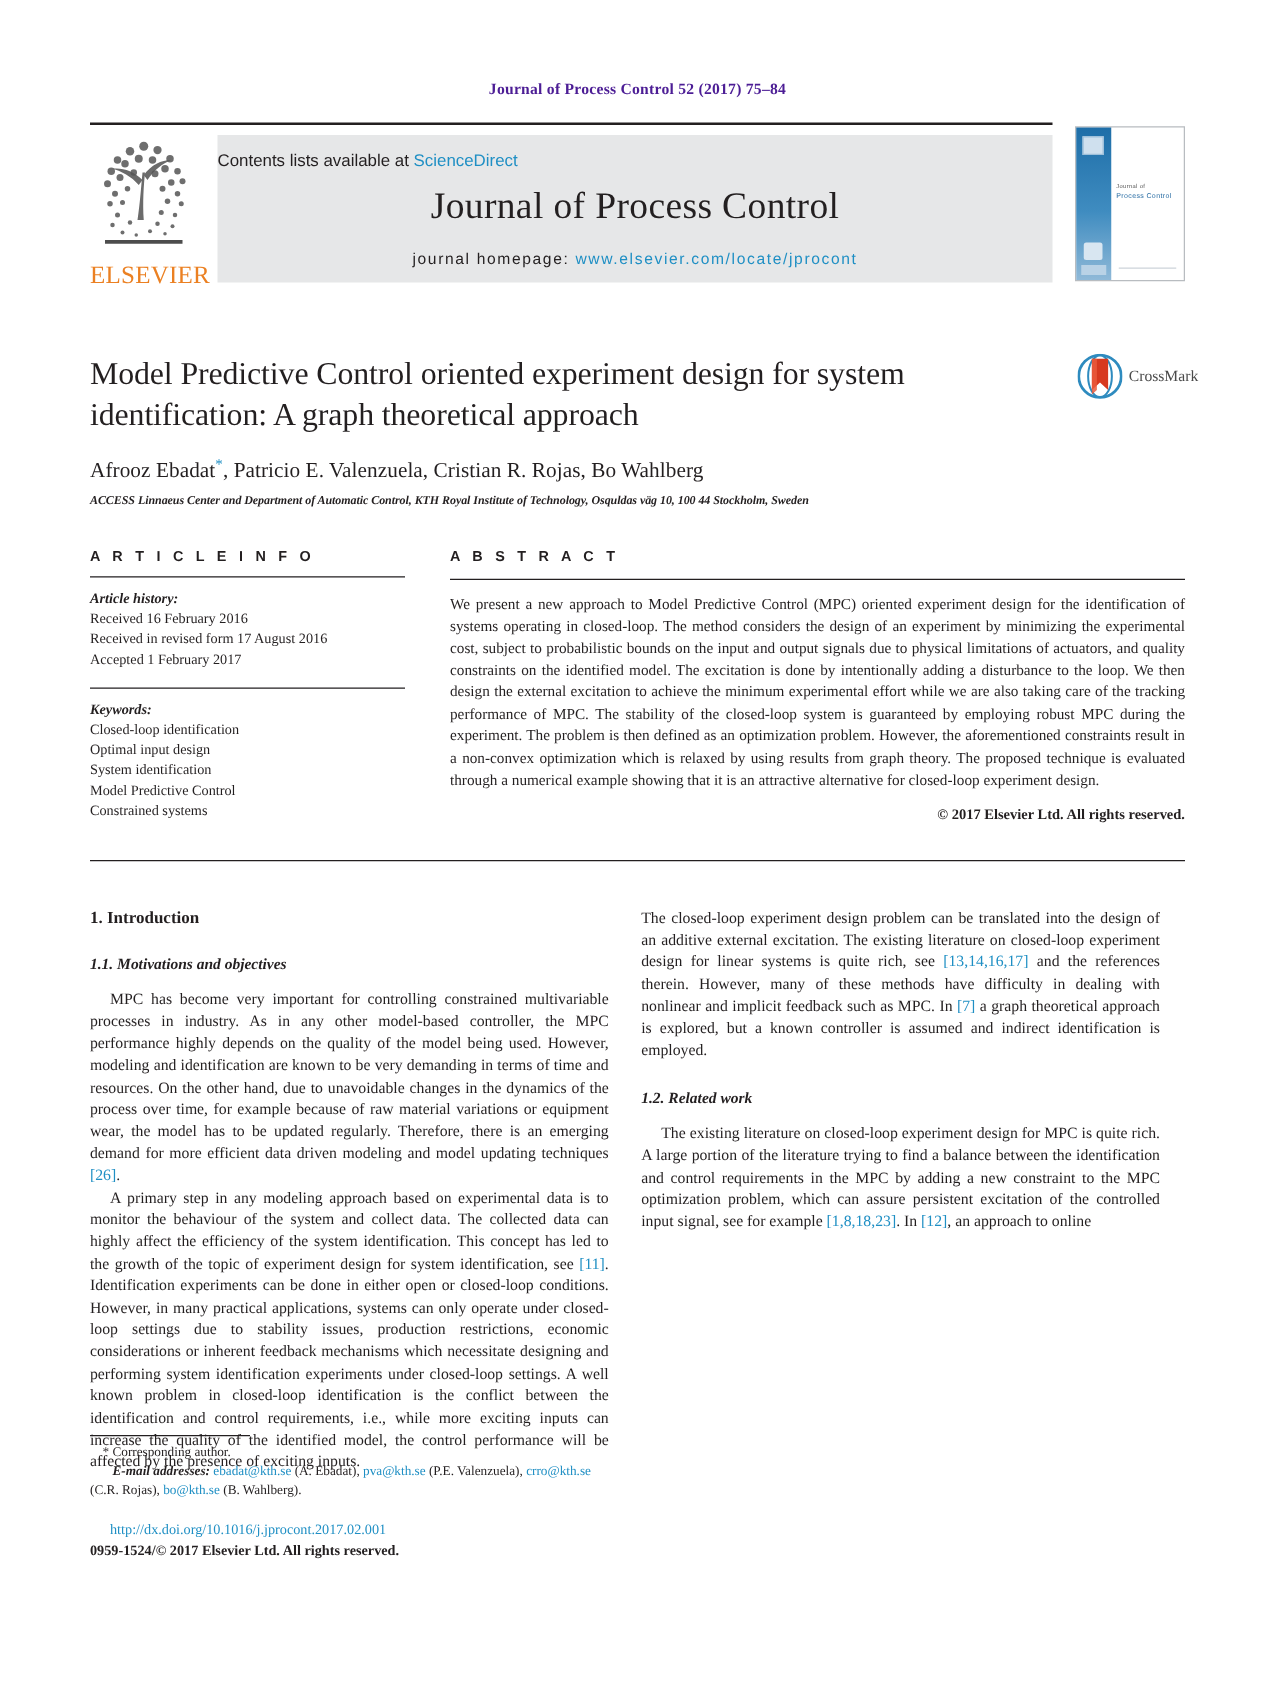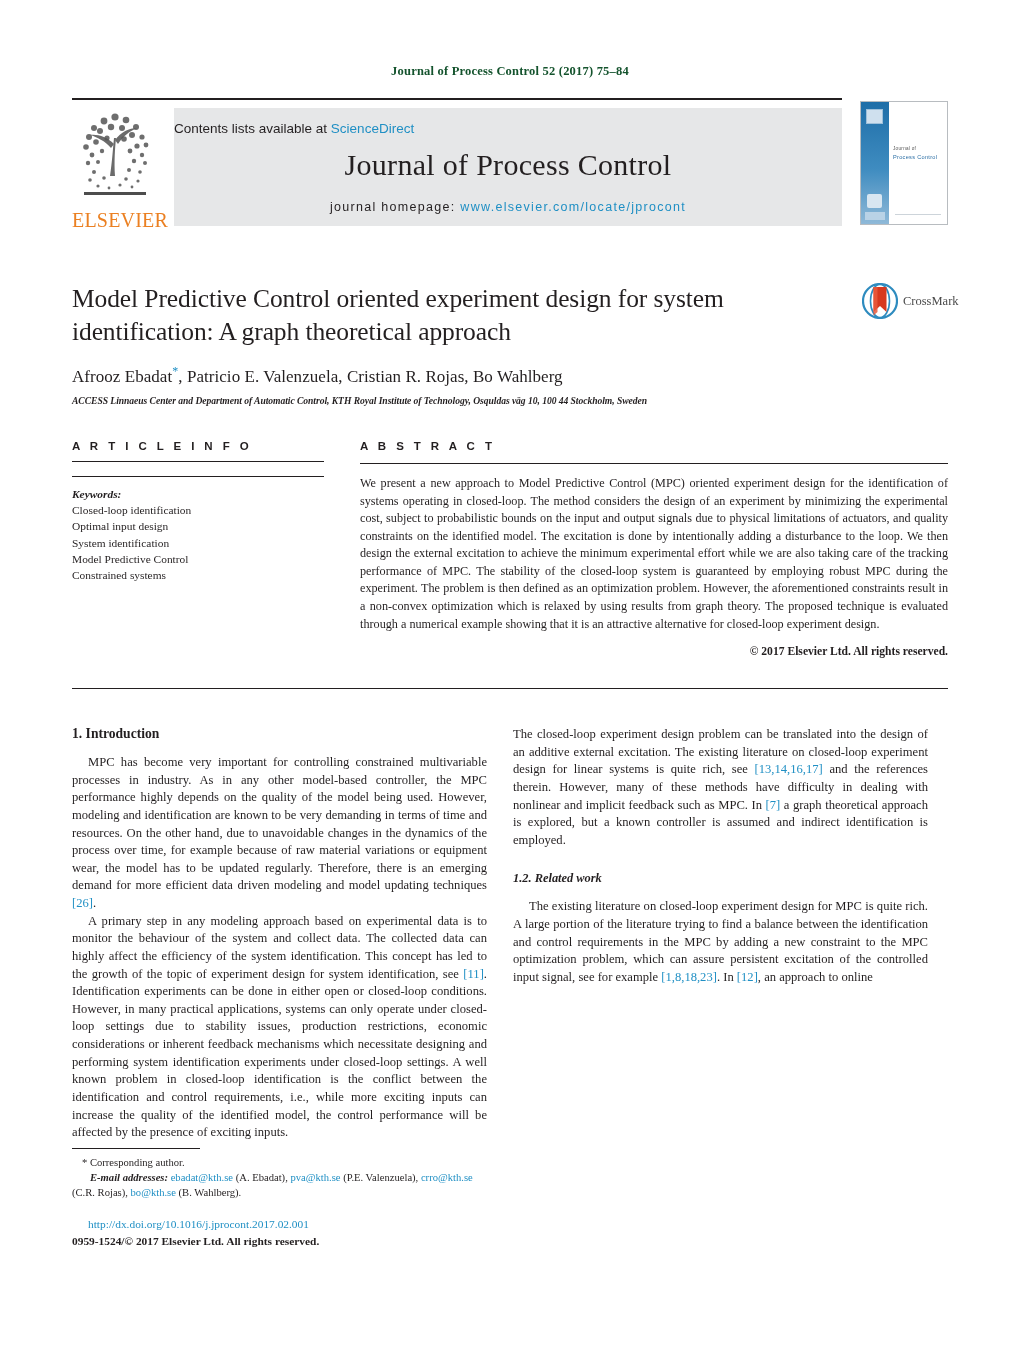--- a/index.html
+++ b/index.html
@@ -22,21 +22,21 @@
   }
 
   
   .running-head {
     position: absolute;
     top: 64px;
     left: 0;
     width: 1020px;
     text-align: center;
     font-size: 12.5px;
-    color: #14532d;
+    color: #4c1d95;
     font-family: "Liberation Serif", serif;
     font-weight: bold;
     letter-spacing: .2px;
   }
 
   
   .masthead {
     position: absolute;
     top: 98px;
     left: 72px;
@@ -500,20 +500,26 @@
     </div>
     <div class="cm-text">CrossMark</div>
   </div>
 
   <div class="info-abstract">
 
     <div class="col-info">
       <div class="sec-head">A R T I C L E  I N F O</div>
       <div class="hr-thin"></div>
 
+      <div class="info-block">
+        <div class="ital">Article history:</div>
+        <div>Received 16 February 2016</div>
+        <div>Received in revised form 17 August 2016</div>
+        <div>Accepted 1 February 2017</div>
+      </div>
 
       <div class="hr-mid"></div>
 
       <div class="info-block" style="margin-top:0">
         <div class="ital">Keywords:</div>
         <div>Closed-loop identification</div>
         <div>Optimal input design</div>
         <div>System identification</div>
         <div>Model Predictive Control</div>
         <div>Constrained systems</div>
@@ -527,20 +533,21 @@
       <div class="copyright">© 2017 Elsevier Ltd. All rights reserved.</div>
     </div>
   </div>
 
   <div class="rule-below-abs"></div>
 
   <div class="body-cols">
 
     <div class="bcol left">
       <h2 class="num-head">1. Introduction</h2>
+      <h3 class="sub-head">1.1. Motivations and objectives</h3>
 
       <p class="para"><span>MPC has become very important for controlling constrained multivariable processes in industry. As in any other model-based controller, the MPC performance highly depends on the quality of the model being used. However, modeling and identification are known to be very demanding in terms of time and resources. On the other hand, due to unavoidable changes in the dynamics of the process over time, for example because of raw material variations or equipment wear, the model has to be updated regularly. Therefore, there is an emerging demand for more efficient data driven modeling and model updating techniques </span><span class="ref">[26]</span><span>.</span></p>
 
       <p class="para tight"><span>A primary step in any modeling approach based on experimental data is to monitor the behaviour of the system and collect data. The collected data can highly affect the efficiency of the system identification. This concept has led to the growth of the topic of experiment design for system identification, see </span><span class="ref">[11]</span><span>. Identification experiments can be done in either open or closed-loop conditions. However, in many practical applications, systems can only operate under closed-loop settings due to stability issues, production restrictions, economic considerations or inherent feedback mechanisms which necessitate designing and performing system identification experiments under closed-loop settings. A well known problem in closed-loop identification is the conflict between the identification and control requirements, i.e., while more exciting inputs can increase the quality of the identified model, the control performance will be affected by the presence of exciting inputs.</span></p>
     </div>
 
     <div class="bcol right">
       <p class="para tight" style="text-indent:0"><span>The closed-loop experiment design problem can be translated into the design of an additive external excitation. The existing literature on closed-loop experiment design for linear systems is quite rich, see </span><span class="ref">[13,14,16,17]</span><span> and the references therein. However, many of these methods have difficulty in dealing with nonlinear and implicit feedback such as MPC. In </span><span class="ref">[7]</span><span> a graph theoretical approach is explored, but a known controller is assumed and indirect identification is employed.</span></p>
 
       <h3 class="sub-head">1.2. Related work</h3>

